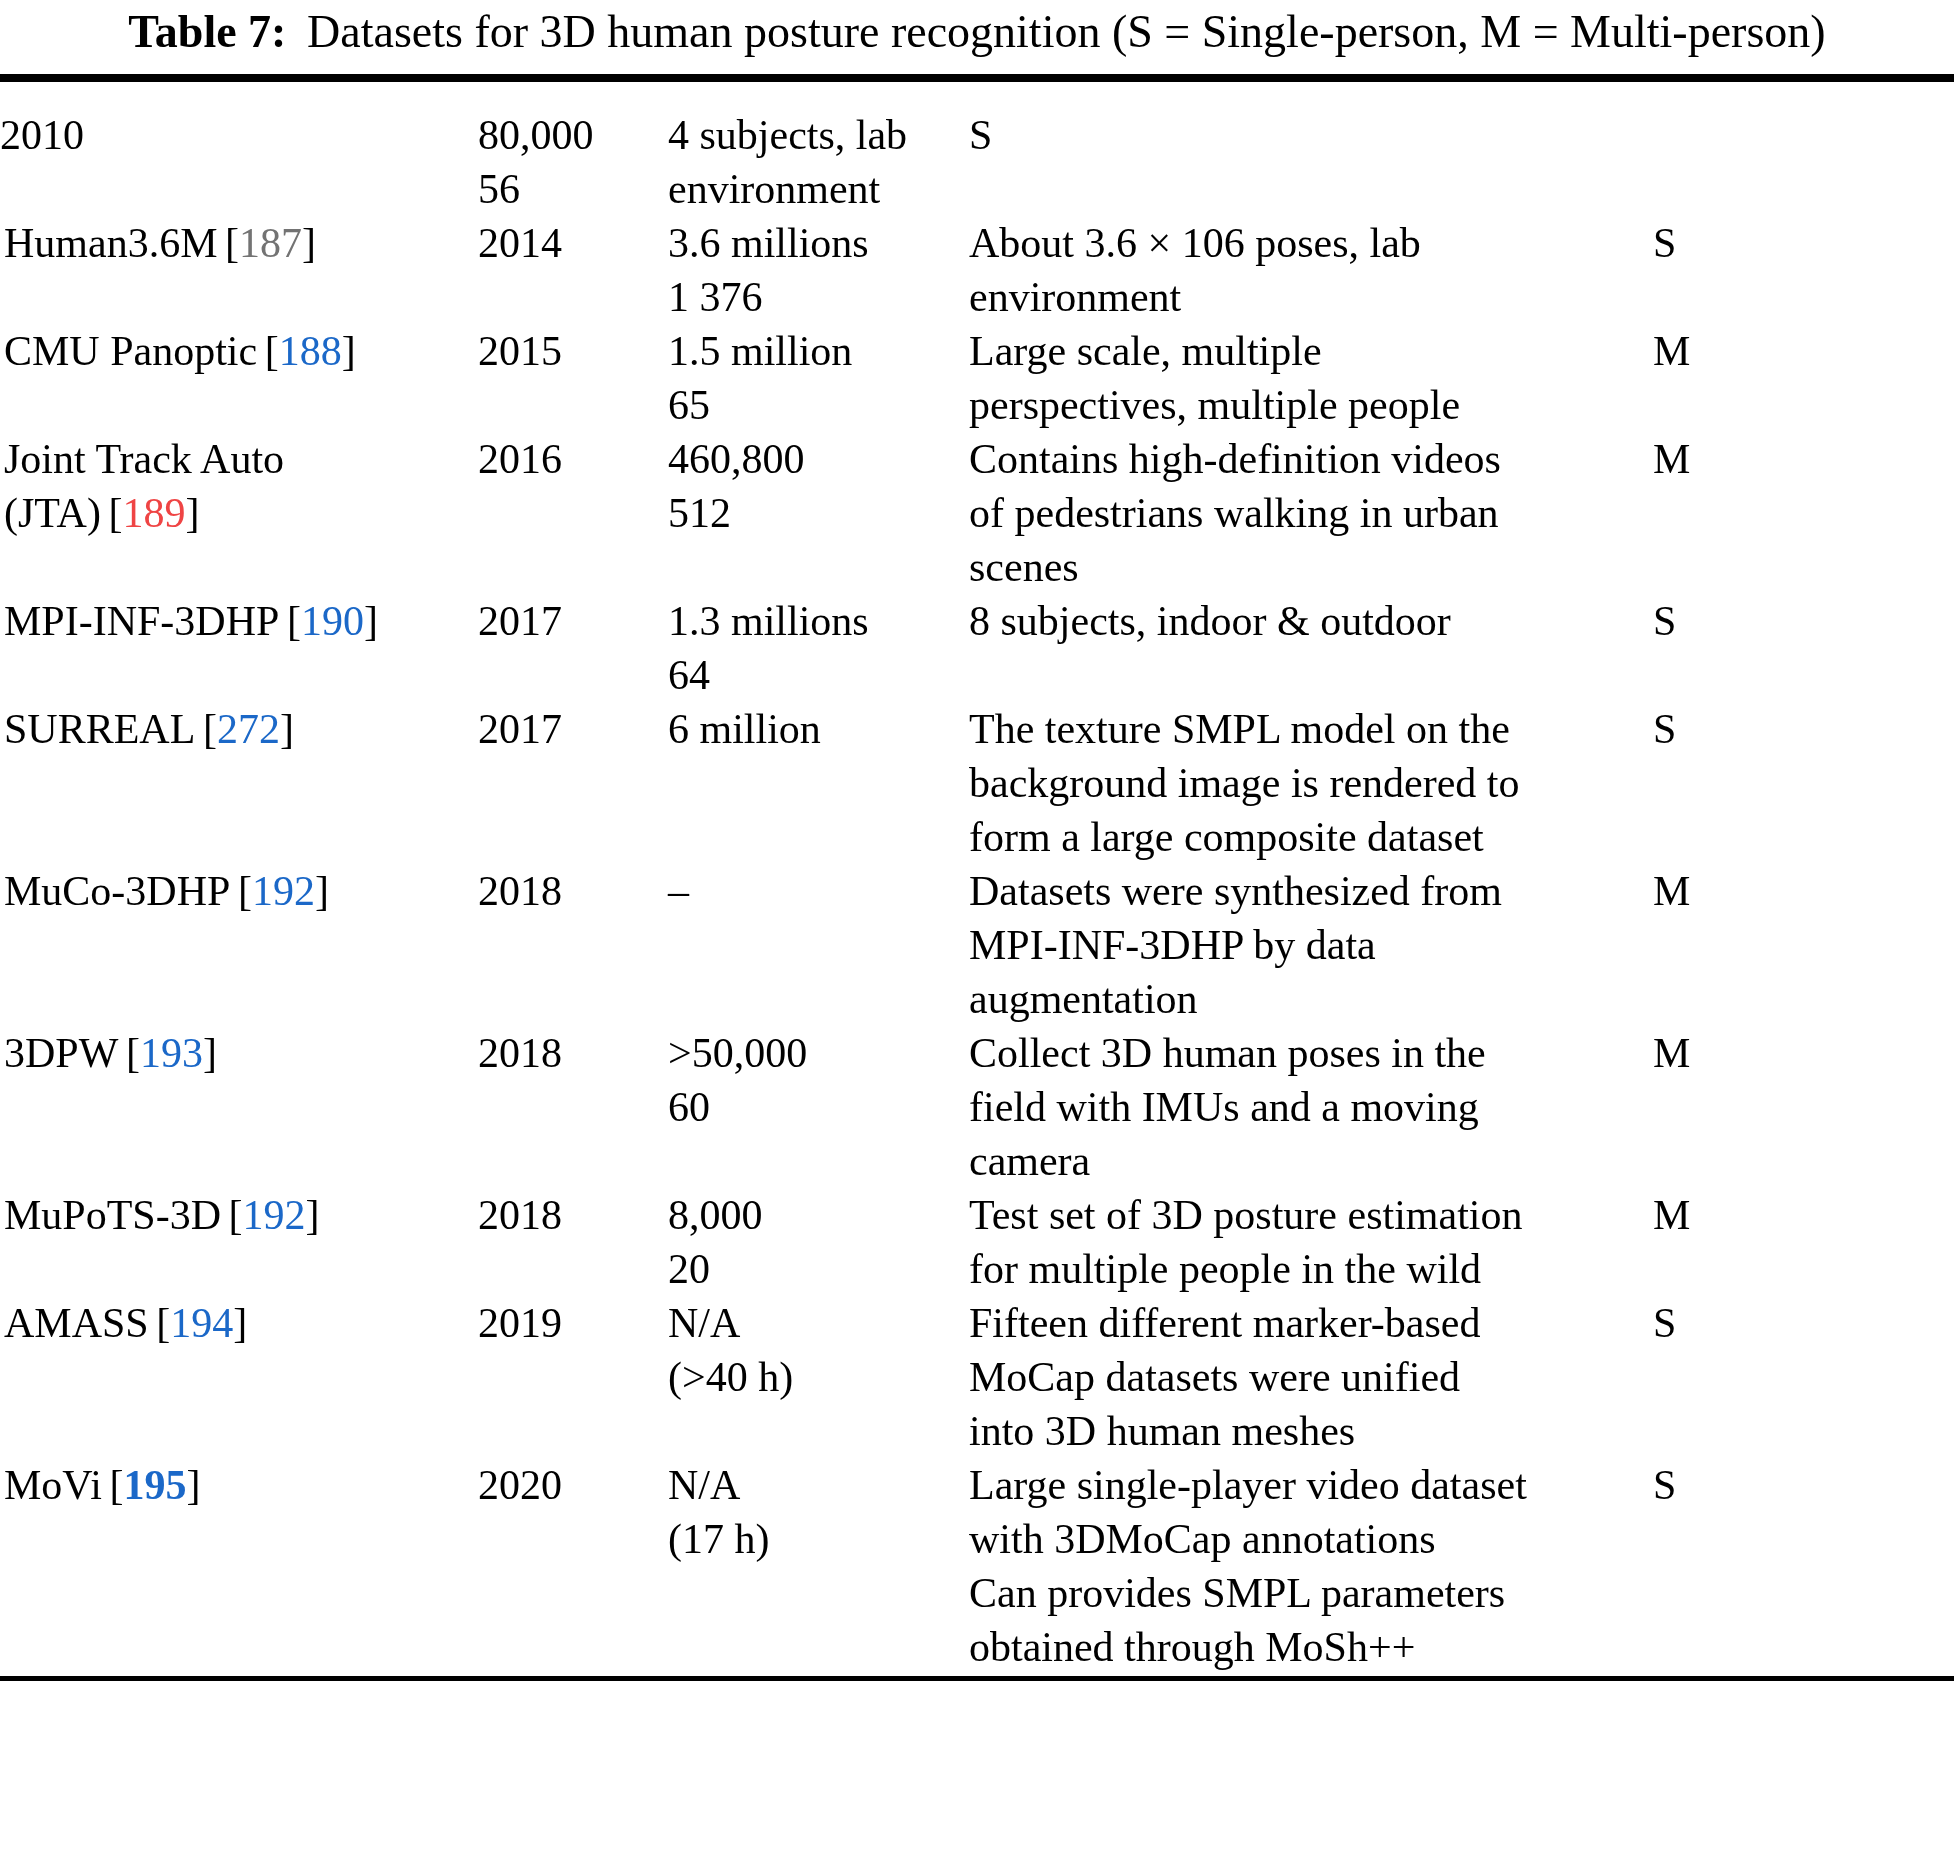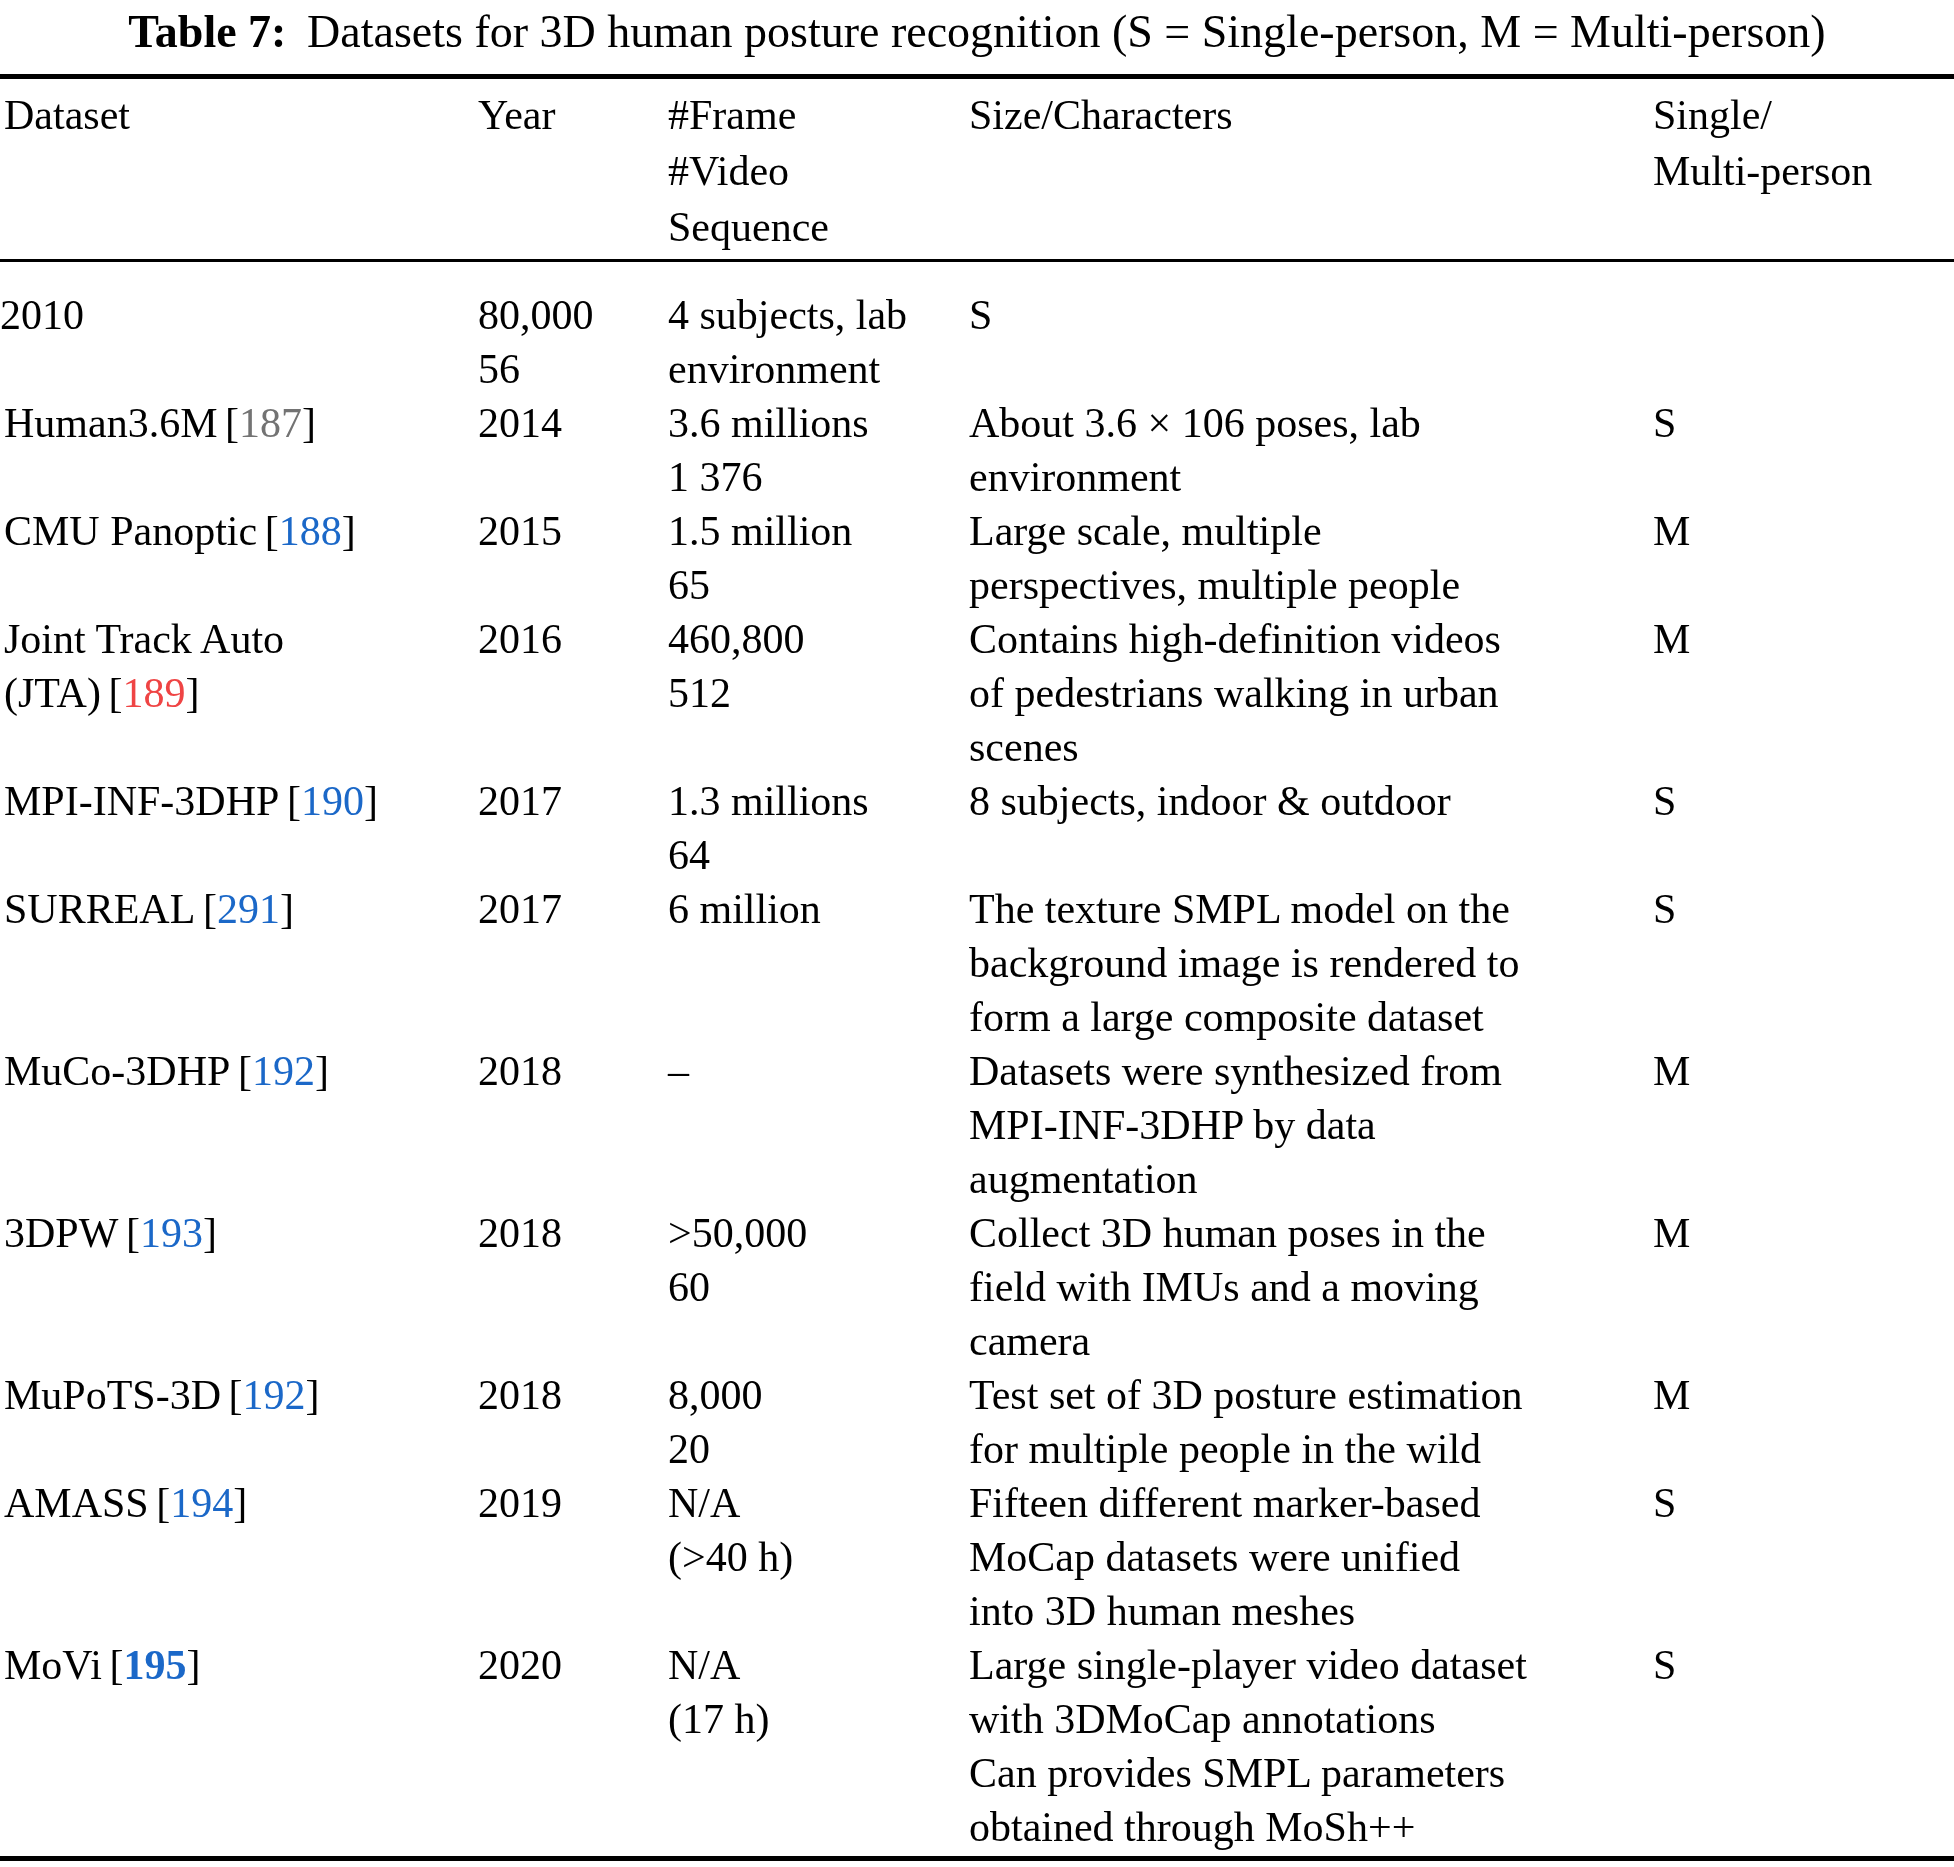--- a/index.html
+++ b/index.html
@@ -49,30 +49,20 @@
 <body>
 
 <div class="page">
 
   <div class="title">
     <span class="tlabel">Table 7:</span><span class="trest">Datasets for 3D human posture recognition (S = Single-person, M = Multi-person)</span>
   </div>
 
   <div class="rule thick top"></div>
 
-  <div class="trow thead">
-    <div class="cell c-dataset">Dataset</div>
-    <div class="cell c-year">Year</div>
-    <div class="cell c-frames pre">#Frame
-#Video
-Sequence</div>
-    <div class="cell c-chars">Size/Characters</div>
-    <div class="cell c-sm pre">Single/
-Multi-person</div>
-  </div>
 
   <div class="rule thin"></div>
 
   <div class="tbody">
   <div class="trow">
     <div class="cell c-year">2010</div>
     <div class="cell c-frames pre">80,000
 56</div>
     <div class="cell c-chars pre">4 subjects, lab environment</div>
     <div class="cell c-sm">S</div>
@@ -122,21 +112,21 @@
     </div>
     <div class="cell c-year">2017</div>
     <div class="cell c-frames pre">1.3 millions
 64</div>
     <div class="cell c-chars pre">8 subjects, indoor &amp; outdoor</div>
     <div class="cell c-sm">S</div>
   </div>
 
   <div class="trow">
     <div class="cell c-dataset">
-      <span class="pre">SURREAL</span><span class="cit"><span>[</span><span class="refnum" style="color: rgb(27, 104, 200);">291</span><span>]</span></span>
+      <span class="pre">SURREAL</span><span class="cit"><span>[</span><span class="refnum" style="color: rgb(27, 104, 200);">272</span><span>]</span></span>
     </div>
     <div class="cell c-year">2017</div>
     <div class="cell c-frames pre">6 million</div>
     <div class="cell c-chars pre">The texture SMPL model on the
 background image is rendered to
 form a large composite dataset</div>
     <div class="cell c-sm">S</div>
   </div>
 
   <div class="trow">

